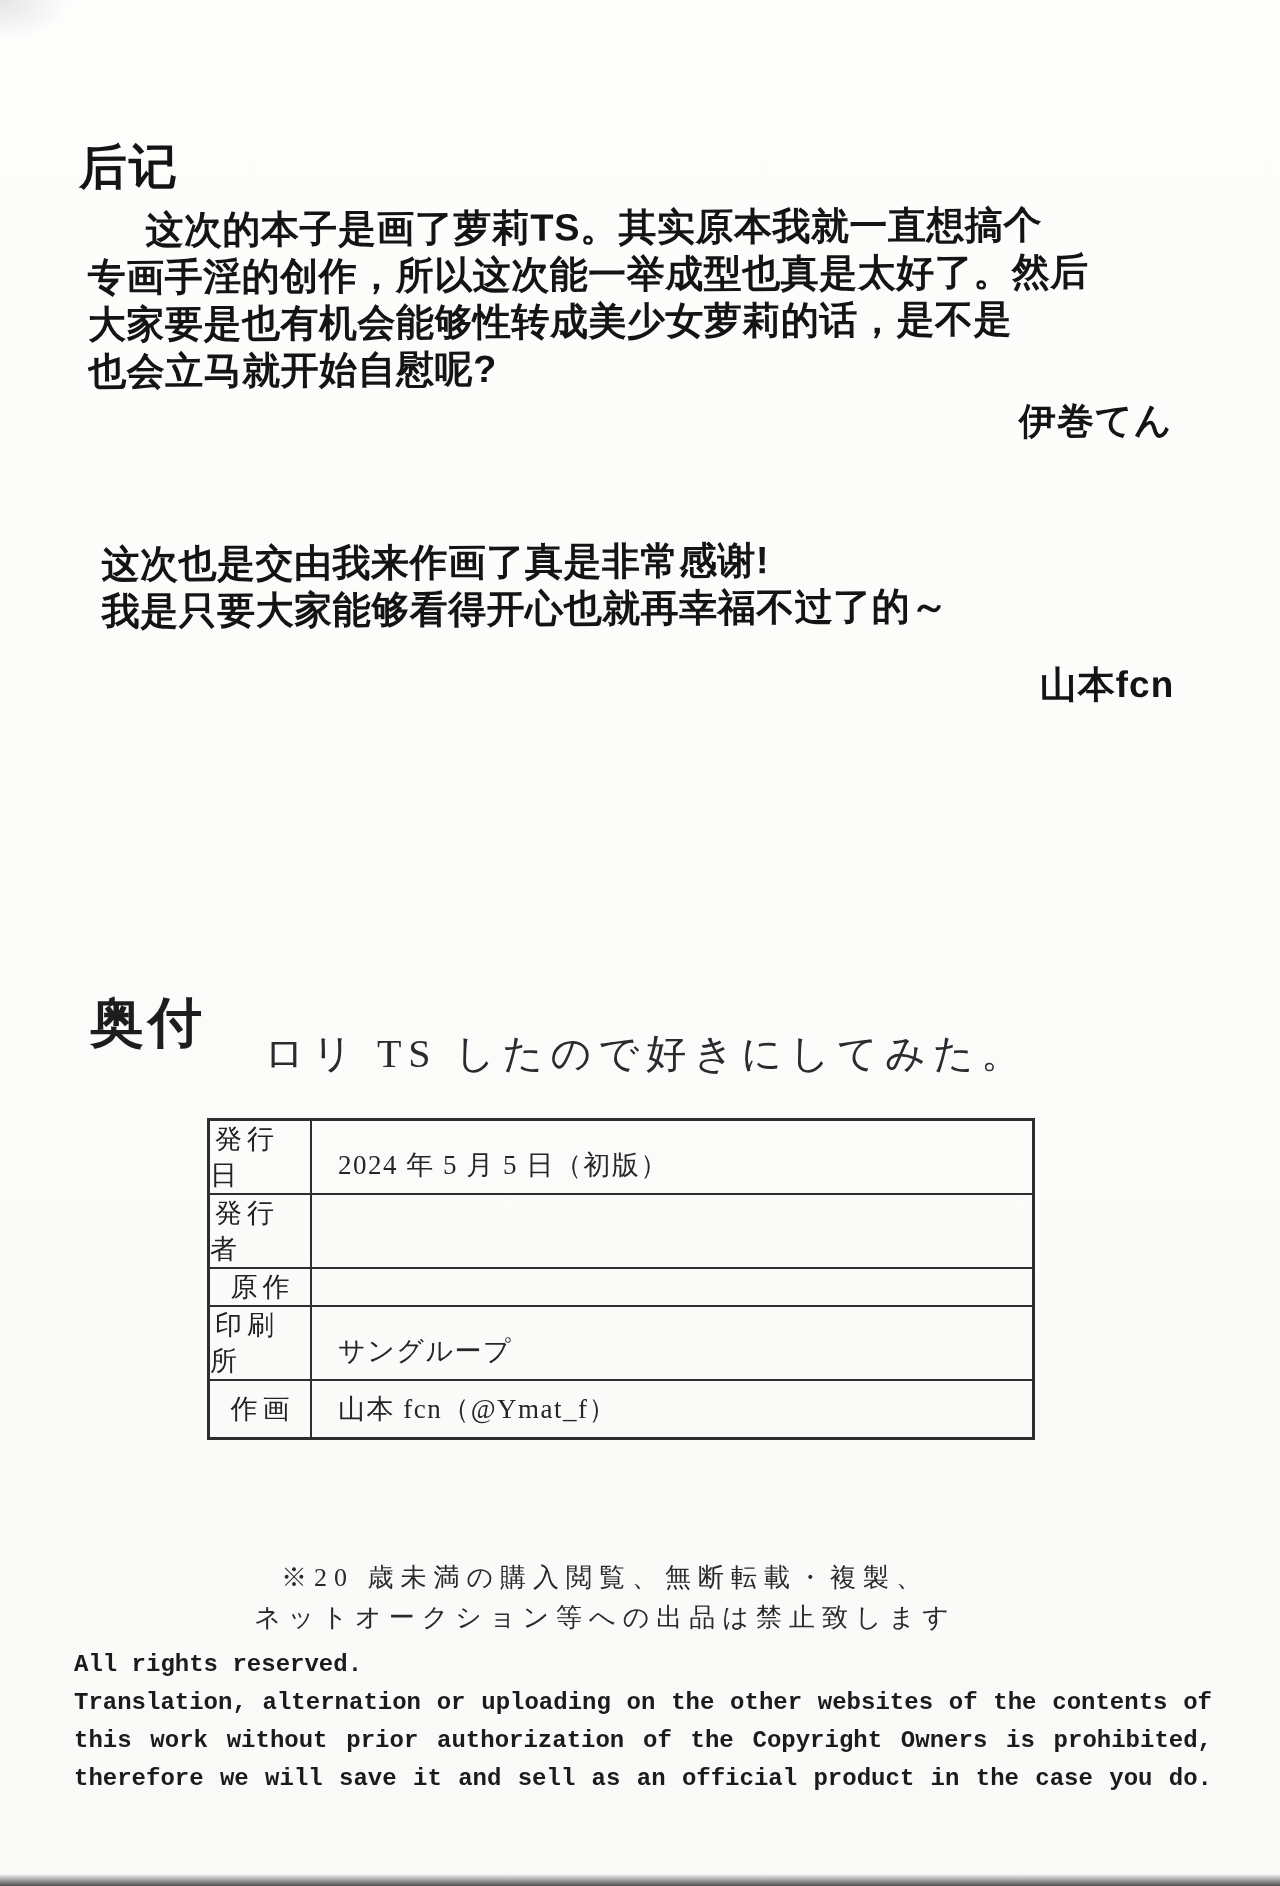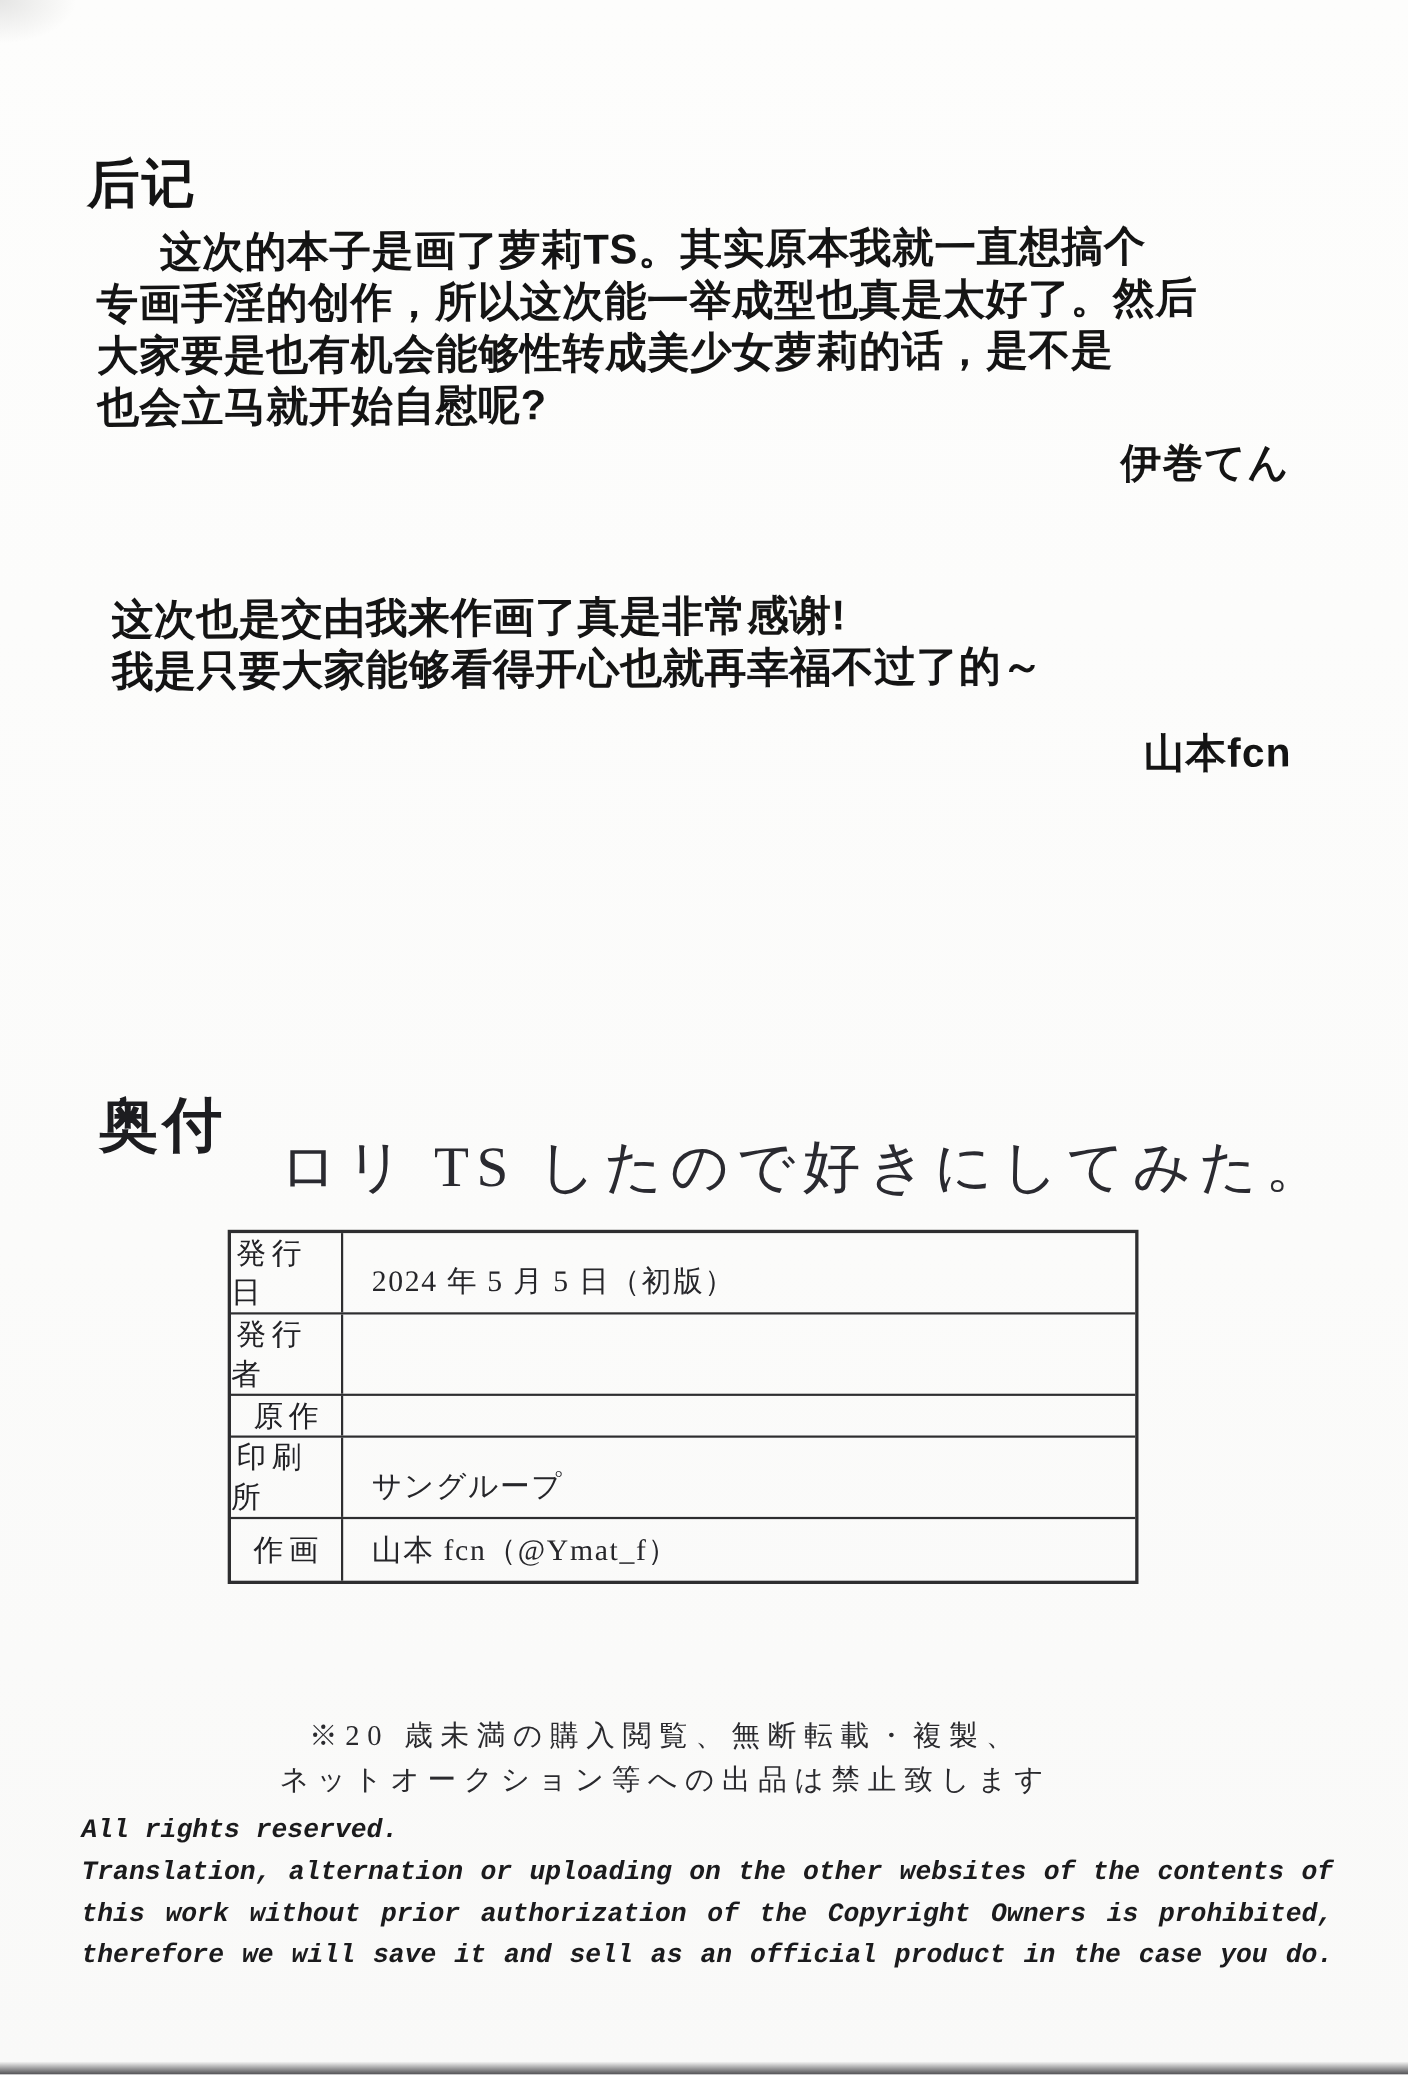--- a/index.html
+++ b/index.html
@@ -47,22 +47,22 @@
   .colophon{
     position:absolute;left:0;top:0;width:1280px;
     font-family:"Liberation Serif","DejaVu Serif",serif;
     color:#26262a;
   }
   .ok-heading{
     position:absolute;left:90px;top:942px;
     font-size:54px;font-weight:600;letter-spacing:4px;color:#1d1d20;
   }
   .ok-title{
-    position:absolute;left:254px;top:1026px;
-    font-size:52px;letter-spacing:7px;color:#2a2a30;
+    position:absolute;left:264px;top:1026px;
+    font-size:40px;letter-spacing:7px;color:#2a2a30;
   }
   .ok-table{
     position:absolute;left:207px;top:1118px;width:828px;
     border:3px solid #2e2e30;
     background:transparent;
     box-sizing:border-box;
     font-size:27px;
   }
   .t-row{display:flex;border-top:2px solid #2e2e30;}
   .t-row:first-child{border-top:none;}
@@ -77,21 +77,21 @@
   .t-line{height:56px;line-height:56px;letter-spacing:1.5px;white-space:nowrap;color:#26262a;}
   .ok-notice{
     position:absolute;left:90px;top:1558px;width:1030px;
     text-align:center;font-size:26px;line-height:40px;letter-spacing:7px;
     color:#2a2a2e;
   }
   
   .rights{
     position:absolute;left:74px;top:1646px;width:1138px;
     font-family:"Liberation Mono","DejaVu Sans Mono",monospace;
-    font-size:24px;line-height:38px;font-weight:700;color:#1b1b1d;font-style:italic;
+    font-size:24px;line-height:38px;font-weight:700;color:#1b1b1d;
   }
   .rights .just{text-align:justify;text-align-last:justify;}
   
   .scan-edge-bottom{
     position:absolute;left:0;top:1874px;width:1280px;height:12px;
     background:linear-gradient(180deg, rgba(90,90,90,0) 0%, rgba(75,75,78,0.55) 55%, rgba(60,60,64,0.9) 100%);
   }
   .scan-corner{
     position:absolute;left:0;top:0;width:70px;height:40px;
     background:radial-gradient(ellipse at top left, rgba(120,120,120,0.18), rgba(120,120,120,0) 70%);

